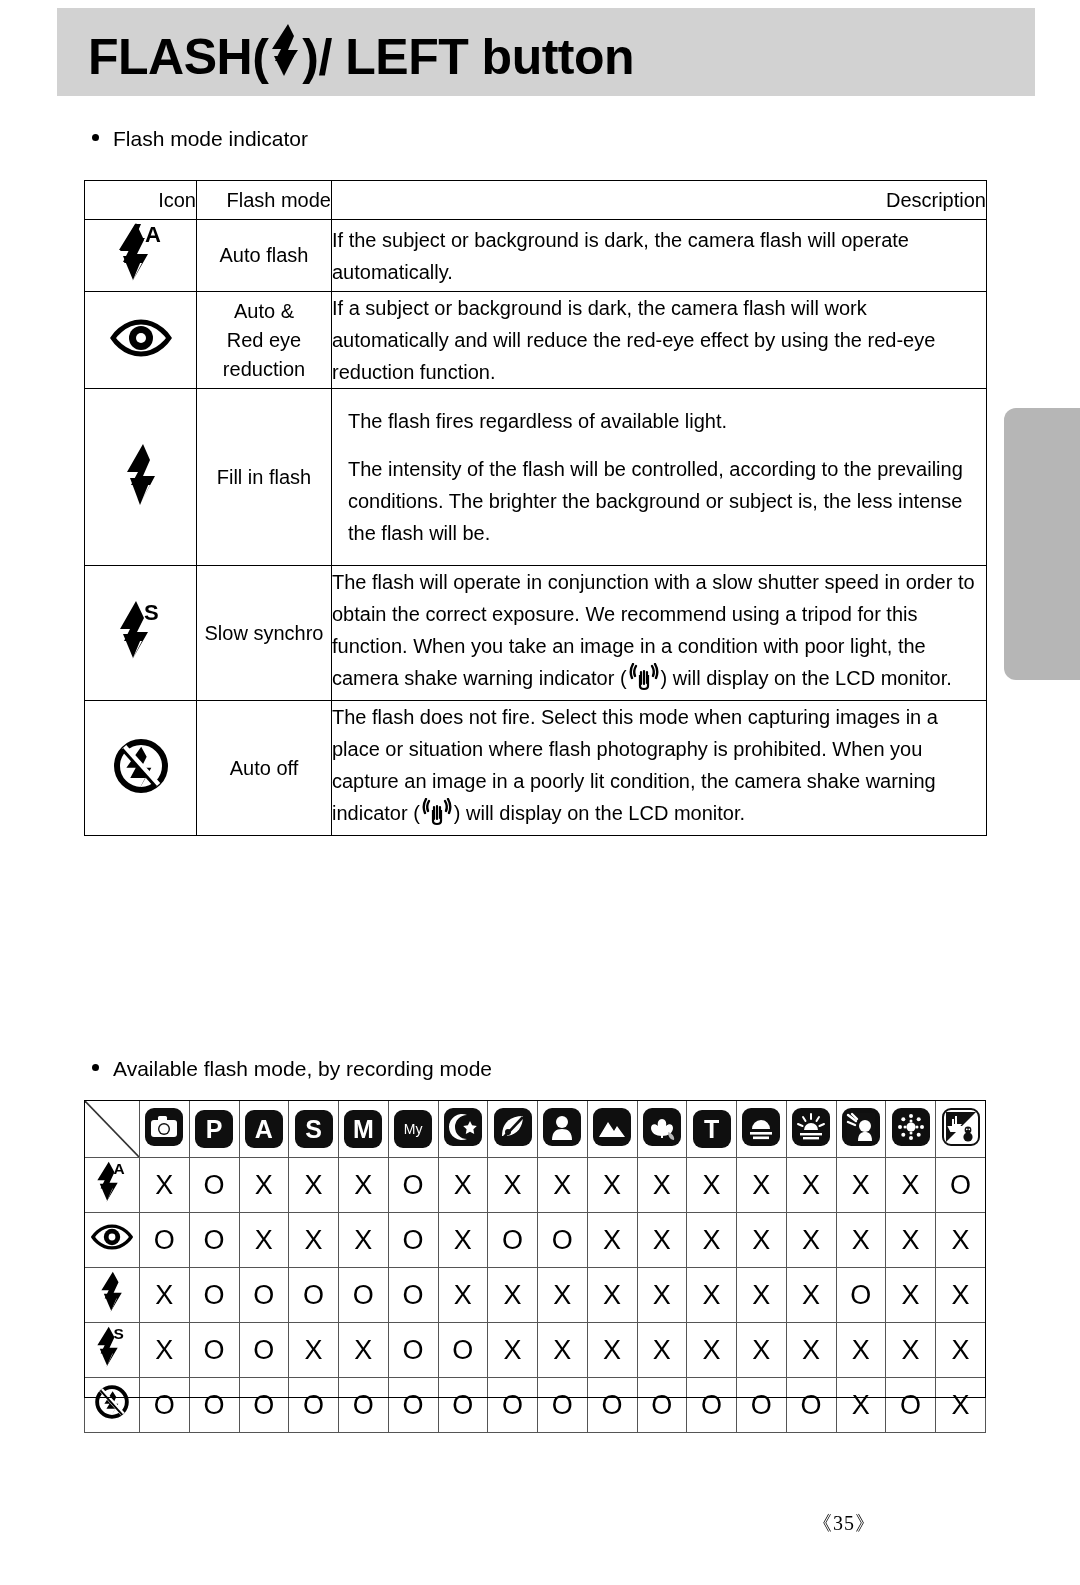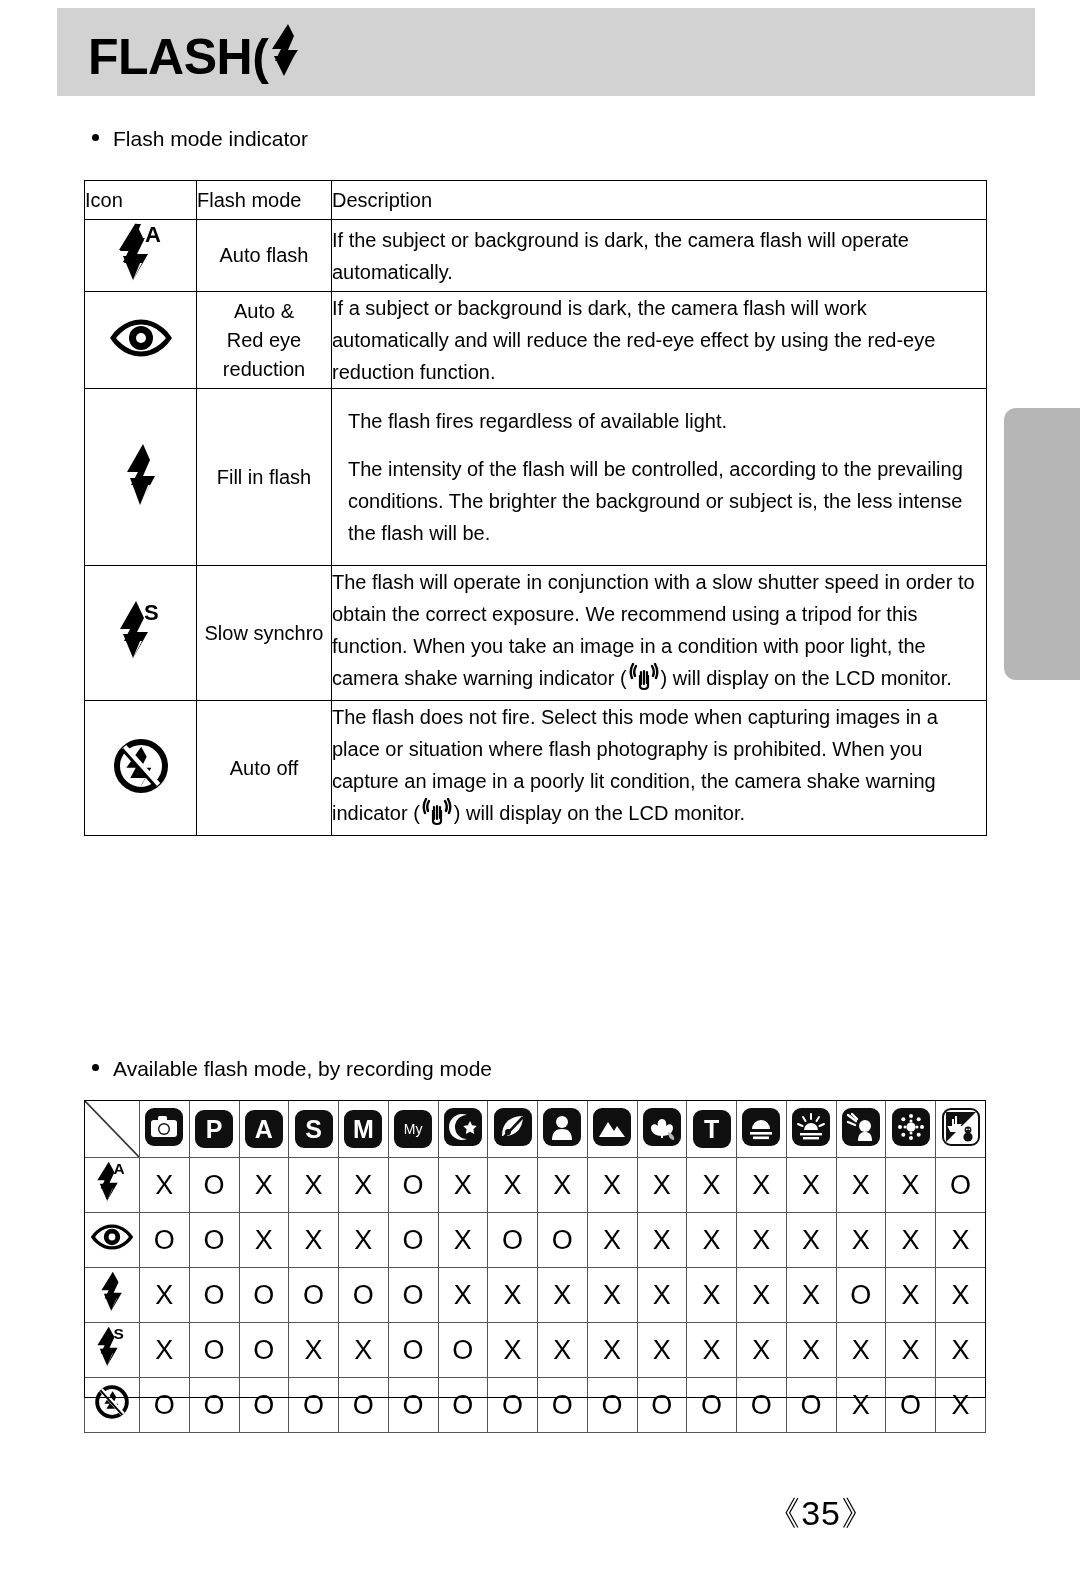--- a/index.html
+++ b/index.html
@@ -81,21 +81,21 @@
     border: 1.5px solid #000;
     font-weight: normal;
     font-size: 20px;
     padding: 0;
   }
   .desc-table .col-icon { width: 112px; }
   .desc-table .col-mode { width: 135px; }
   .desc-table .col-desc { width: 655px; }
 
   .hdr-cell {
-    text-align: left;
+    text-align: right;
     height: 38px;
     font-size: 20px;
   }
   .icon-cell {
     text-align: center;
     vertical-align: middle;
   }
   .mode-cell {
     text-align: center;
     vertical-align: middle;
@@ -180,38 +180,40 @@
     height: 272px;
     background: #b6b6b6;
     border-radius: 12px 0 0 12px;
   }
 
   
   .page-number {
     position: absolute;
     right: 72px;
     bottom: 48px;
-    font-size: 34px;
+    font-size: 20px;
     letter-spacing: 1px;
+    font-family: Liberation Serif, serif;
   }
 </style>
 </head>
 <body>
 
 <div class="page">
 
   <div class="header-band"></div>
   <div class="header-title">
     <span class="t-part">FLASH(</span>
     <span class="bolt-svg">
       <svg width="34" height="56" viewBox="0 0 34 56">
         <path d="M20 2 L4 27 L13 27 L7 39 L22 39 L13 54 L30 28 L20 28 L26 14 Z" fill="#000"></path>
         <path d="M6 34 L26 34 L16 54 Z" fill="#000"></path>
       </svg>
     </span>
+    <span class="t-part">)/ LEFT button</span>
   </div>
 
   <div class="bullet-line" style="left:92px; top:126px;text-align:center;">
     <span class="bullet-dot"></span><span>Flash mode indicator</span>
   </div>
 
   <table class="desc-table">
     <colgroup>
       <col class="col-icon">
         <col class="col-mode">

